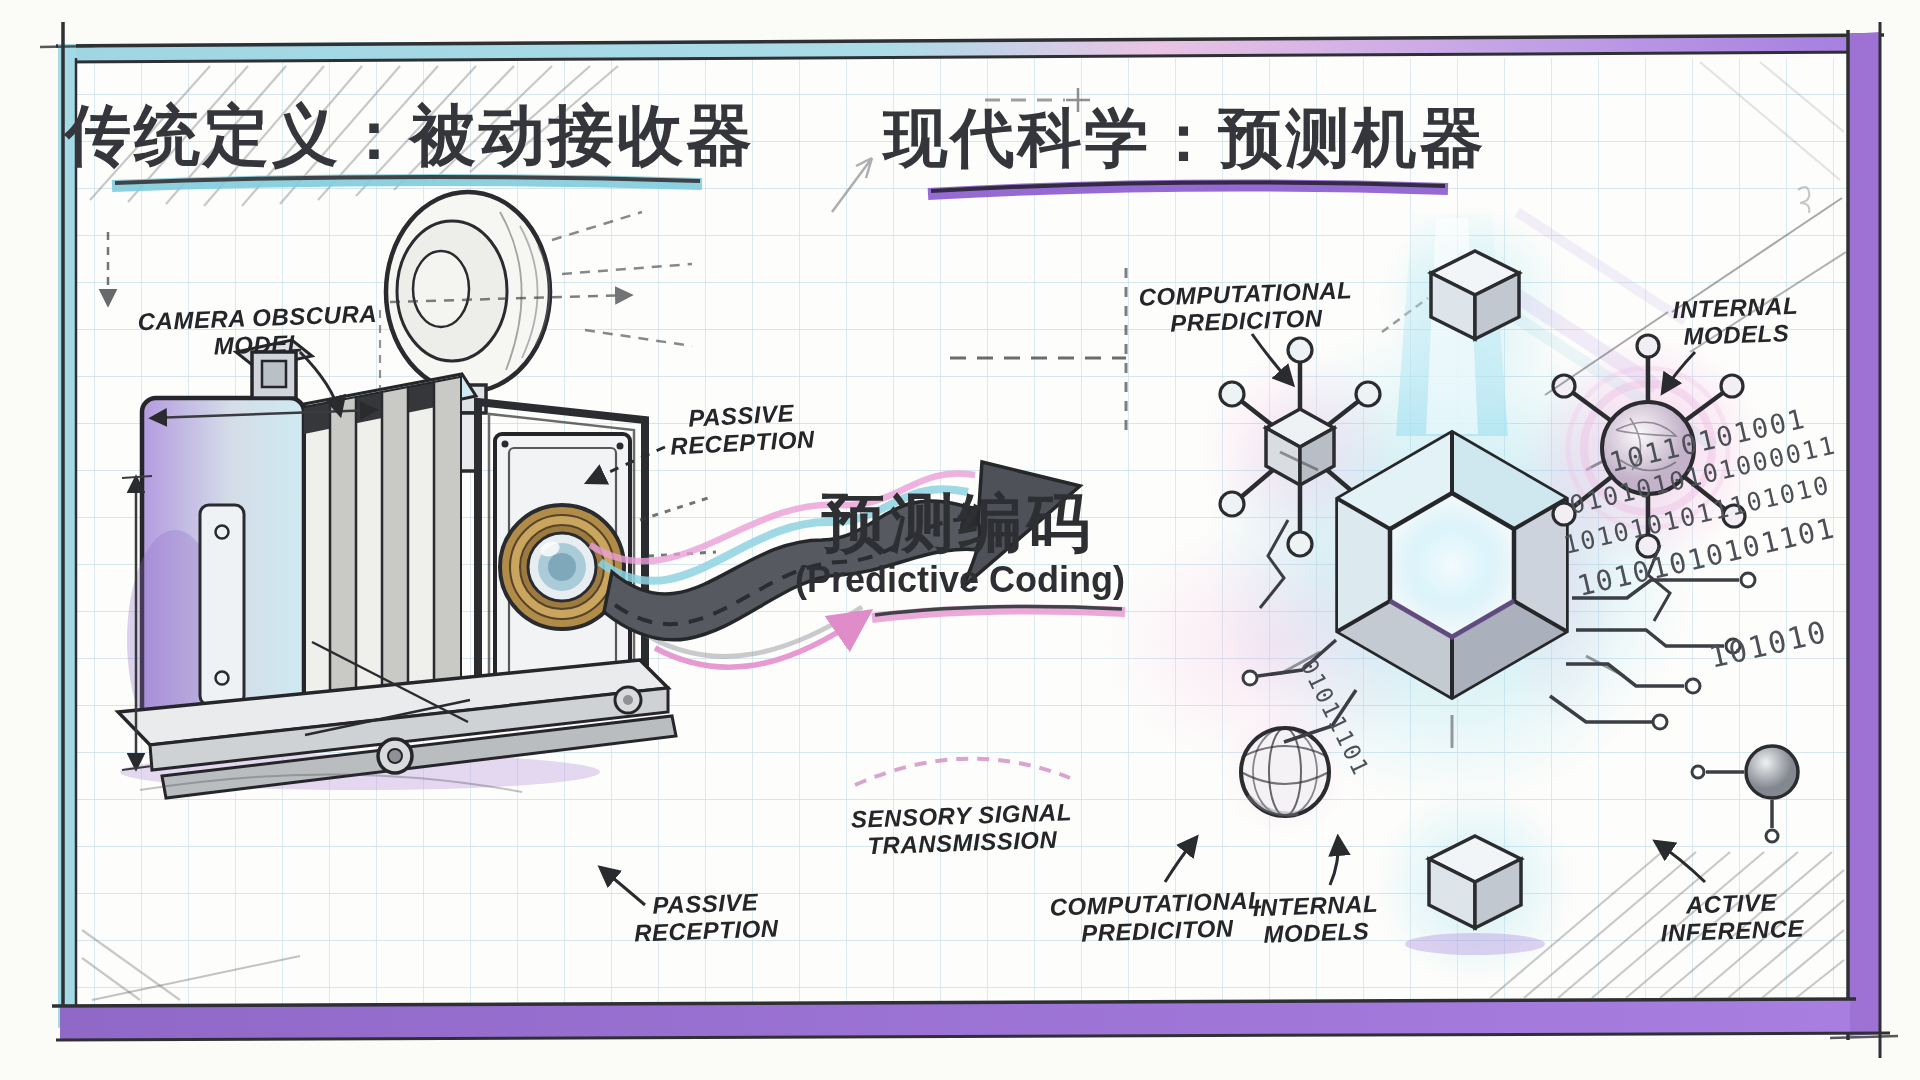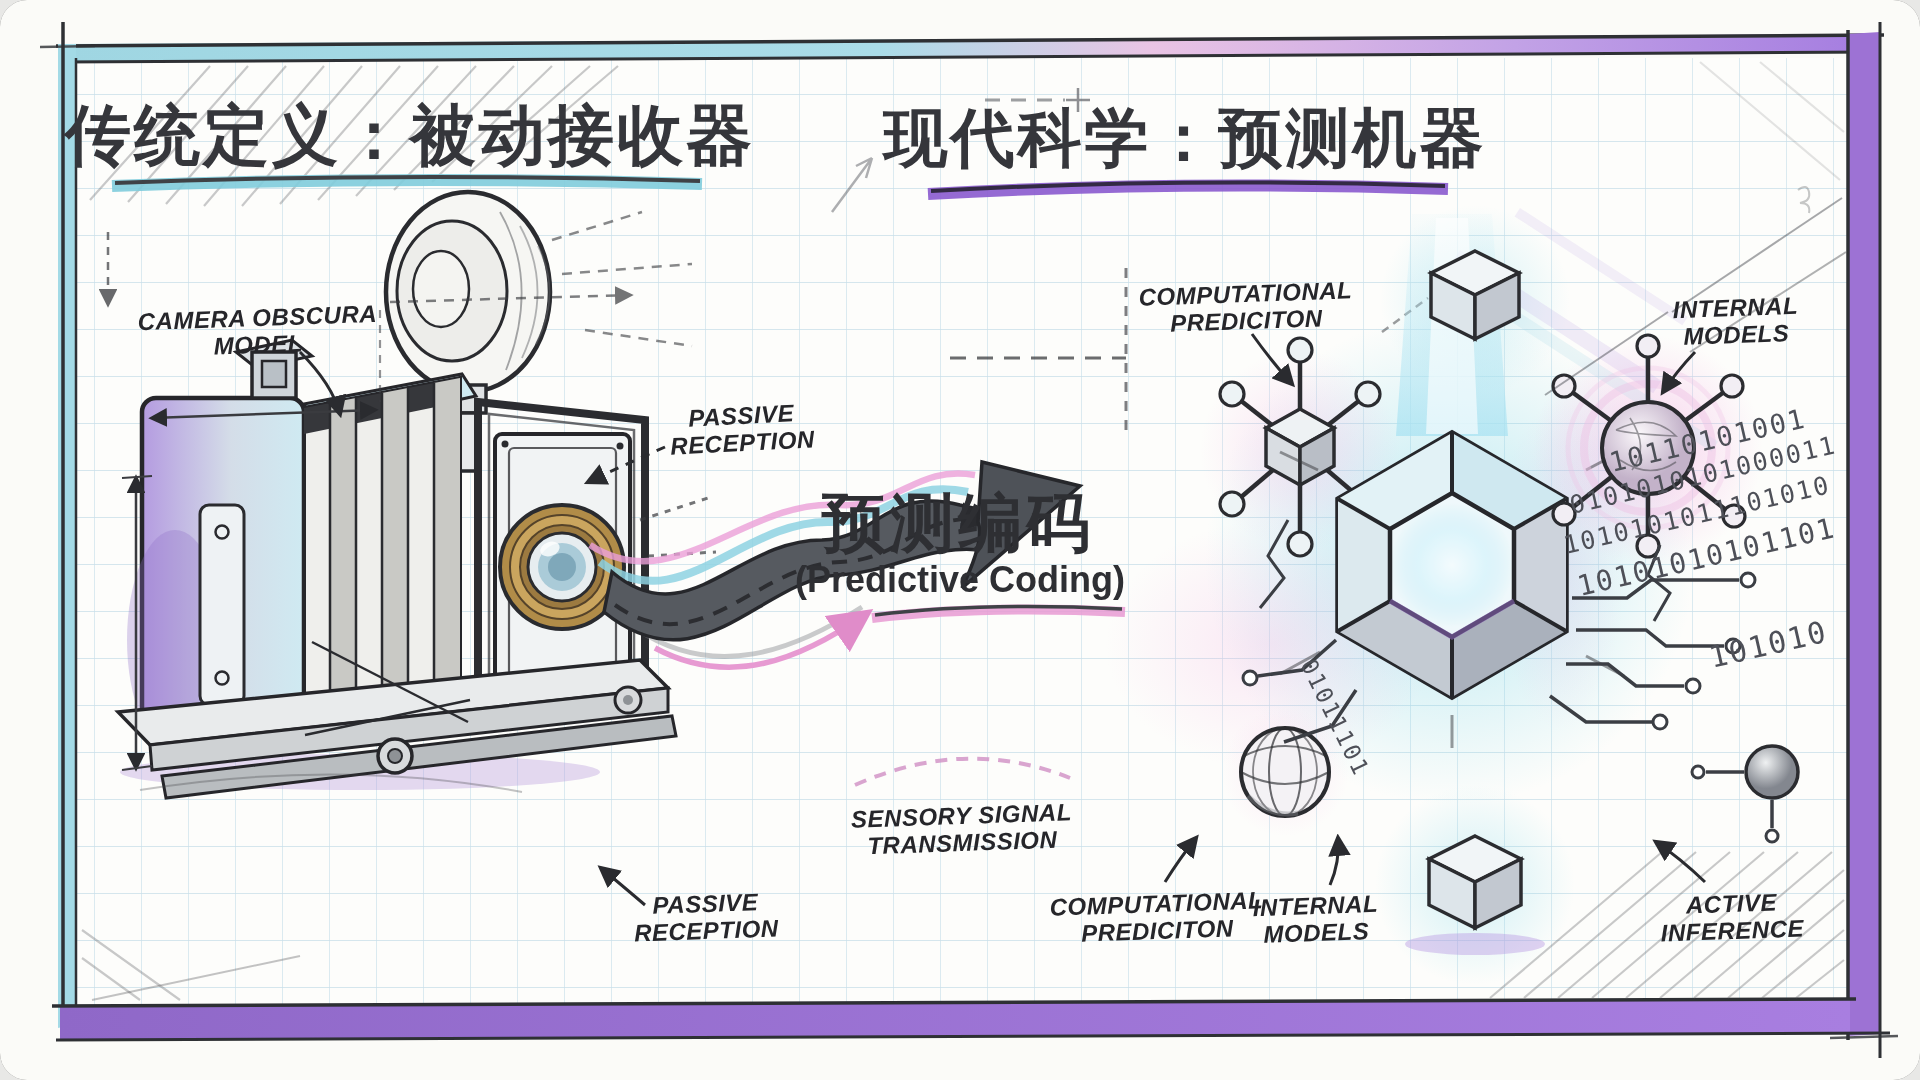--- a/index.html
+++ b/index.html
@@ -1,17 +1,17 @@
 <!DOCTYPE html>
 <html><head>
 <meta charset="utf-8">
 <style>
   html,body{margin:0;padding:0;background:#e8e8e6;}
   .stage{position:relative;width:1920px;height:1080px;background:#737373;overflow:hidden;
-         font-family:"Liberation Sans","DejaVu Sans",sans-serif;border-radius:27px;}
+         font-family:"Liberation Sans","DejaVu Sans",sans-serif;}
   svg{position:absolute;left:0;top:0;}
   .title-cjk{font-weight:bold;fill:#35363b;letter-spacing:3px;}
   .label-hand{font-style:italic;font-weight:bold;fill:#26262a;letter-spacing:.5px;}
   .binary{font-family:"DejaVu Sans Mono","Liberation Mono",monospace;fill:#4e5058;letter-spacing:2px;}
 </style>
 </head>
 <body>
 
 <div class="stage">
 <svg width="1920" height="1080" viewBox="0 0 1920 1080">

